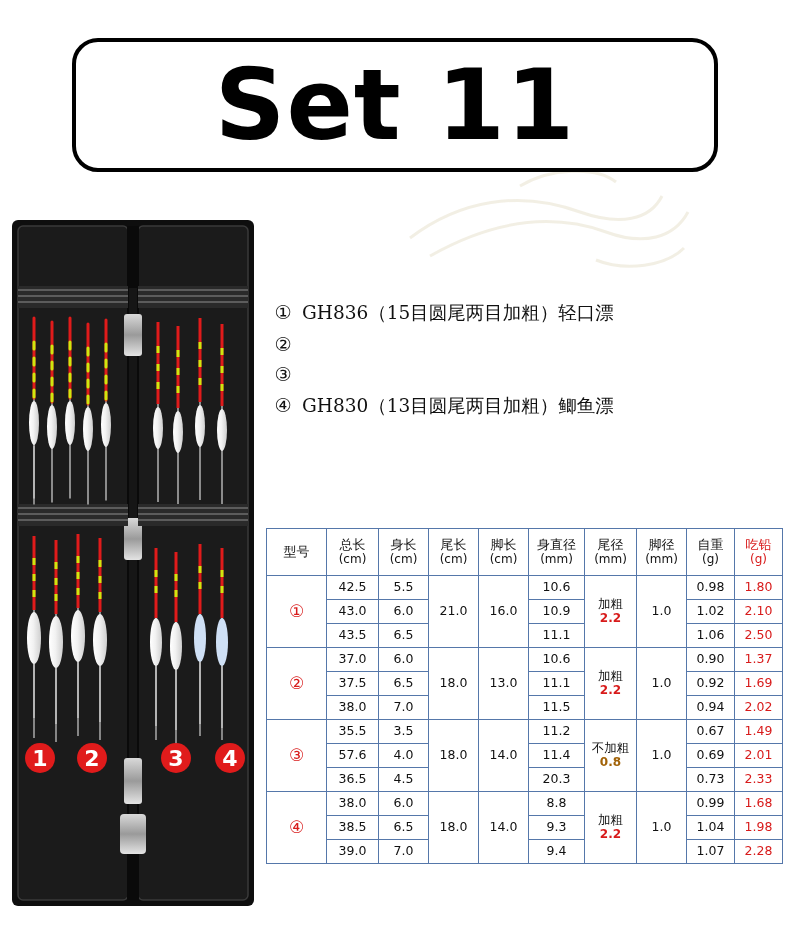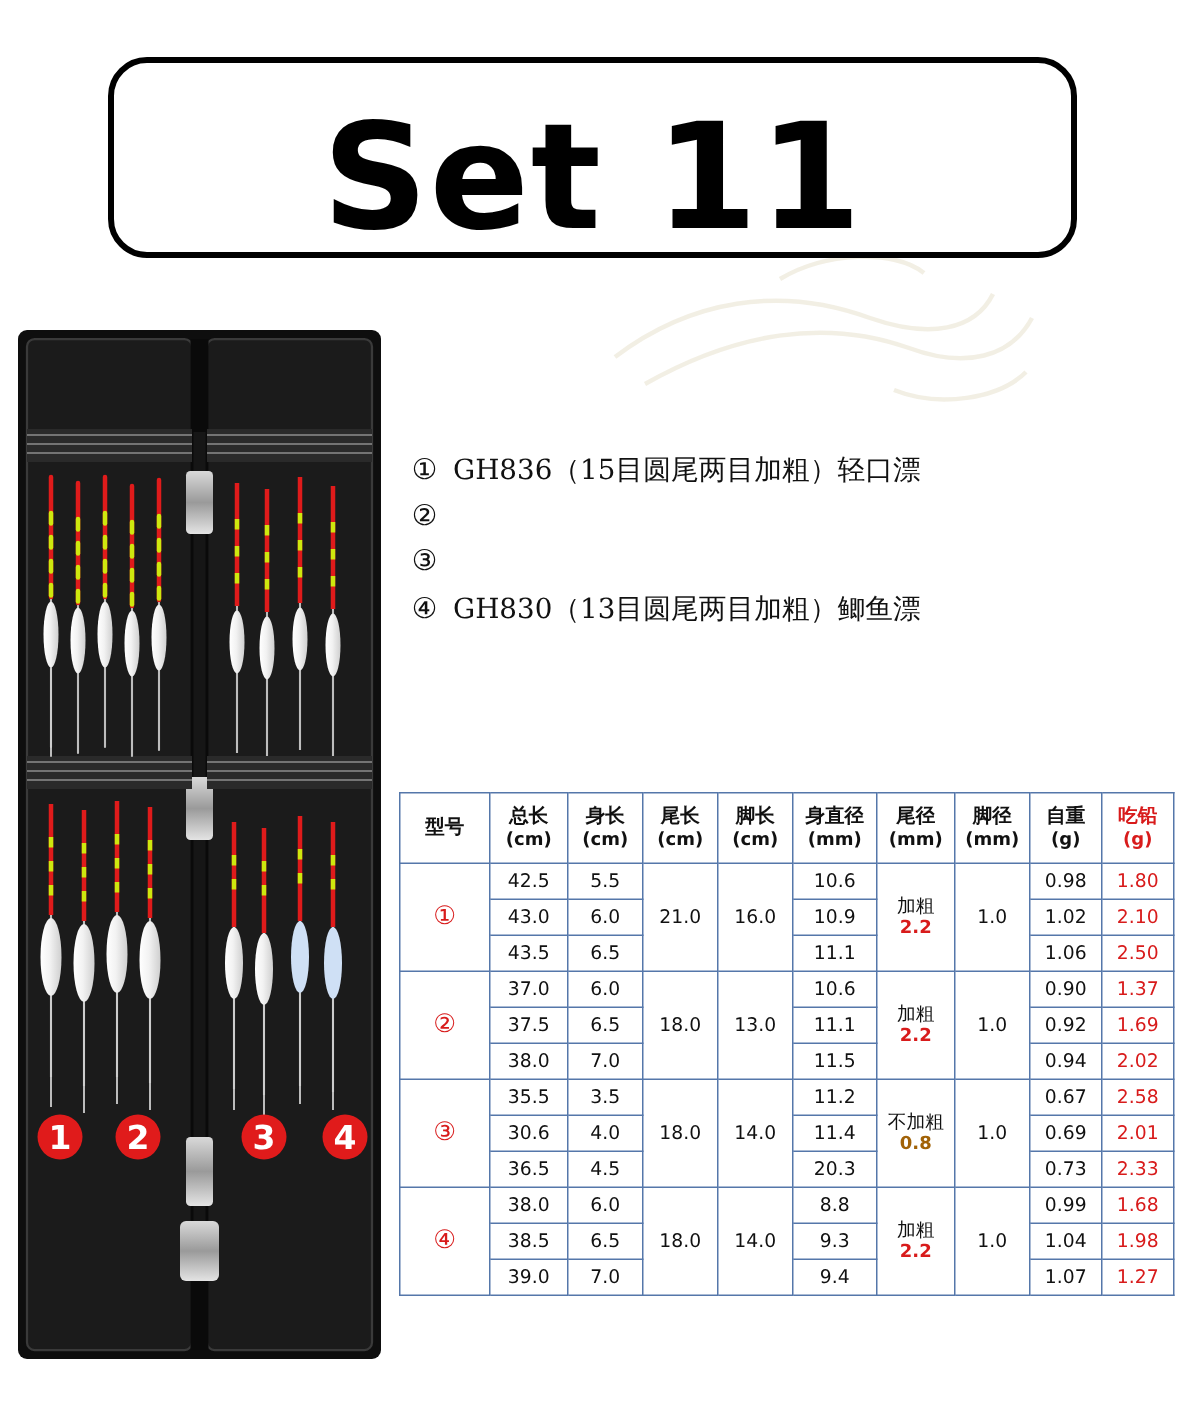--- a/index.html
+++ b/index.html
@@ -20,21 +20,21 @@
   }
   
   .title-plate {
     position:absolute;
     left:72px; top:38px;
     width:646px; height:134px;
     border:4px solid #000;
     border-radius:26px;
     background:#fff;
     box-sizing:border-box;
-    display:flex; align-items:flex-end; justify-content:center;
+    display:flex; align-items:center; justify-content:center;
   }
   .title-text {
     font-family:"DejaVu Sans", sans-serif;
     font-weight:bold;
     font-size:98px;
     letter-spacing:1px;
     color:#000;
     line-height:1;
   }
   
@@ -83,21 +83,21 @@
   table.spec th, table.spec td {
     border:1px solid #5577aa;
     text-align:center;
     vertical-align:middle;
     padding:1px 0;
     height:21px;
     line-height:1.15;
   }
   table.spec thead th {
     height:44px;
-    font-weight:bold;
+    font-weight:normal;
     font-size:13px;
   }
   .hdr-unit { display:block; font-size:12px; }
   .lead-red { color:#d81b1b; }
   .model-cell {
     font-size:17px;
     color:#d81b1b;
     font-family:"DejaVu Sans", sans-serif;
   }
   .bold-cell .sub { display:block; color:#d81b1b; font-size:12px;font-weight:bold; }
@@ -518,24 +518,24 @@
       <td>3.5</td>
       <td rowspan="3">18.0</td>
       <td rowspan="3">14.0</td>
       <td>11.2</td>
       <td class="bold-cell" rowspan="3">
         <span>不加粗</span>
         <span class="sub" style="color:#a16207">0.8</span>
       </td>
       <td rowspan="3">1.0</td>
       <td>0.67</td>
-      <td class="lead-red">2.58</td>
-    </tr>
-    <tr>
-      <td>30.6</td>
+      <td class="lead-red">1.49</td>
+    </tr>
+    <tr>
+      <td>57.6</td>
       <td>4.0</td>
       <td>11.4</td>
       <td>0.69</td>
       <td class="lead-red">2.01</td>
     </tr>
     <tr>
       <td>36.5</td>
       <td>4.5</td>
       <td>20.3</td>
       <td>0.73</td>
@@ -562,17 +562,17 @@
       <td>6.5</td>
       <td>9.3</td>
       <td>1.04</td>
       <td class="lead-red">1.98</td>
     </tr>
     <tr>
       <td>39.0</td>
       <td>7.0</td>
       <td>9.4</td>
       <td>1.07</td>
-      <td class="lead-red">1.27</td>
+      <td class="lead-red">2.28</td>
     </tr>
   </tbody>
 </table>
 </div>
 
 </body></html>

